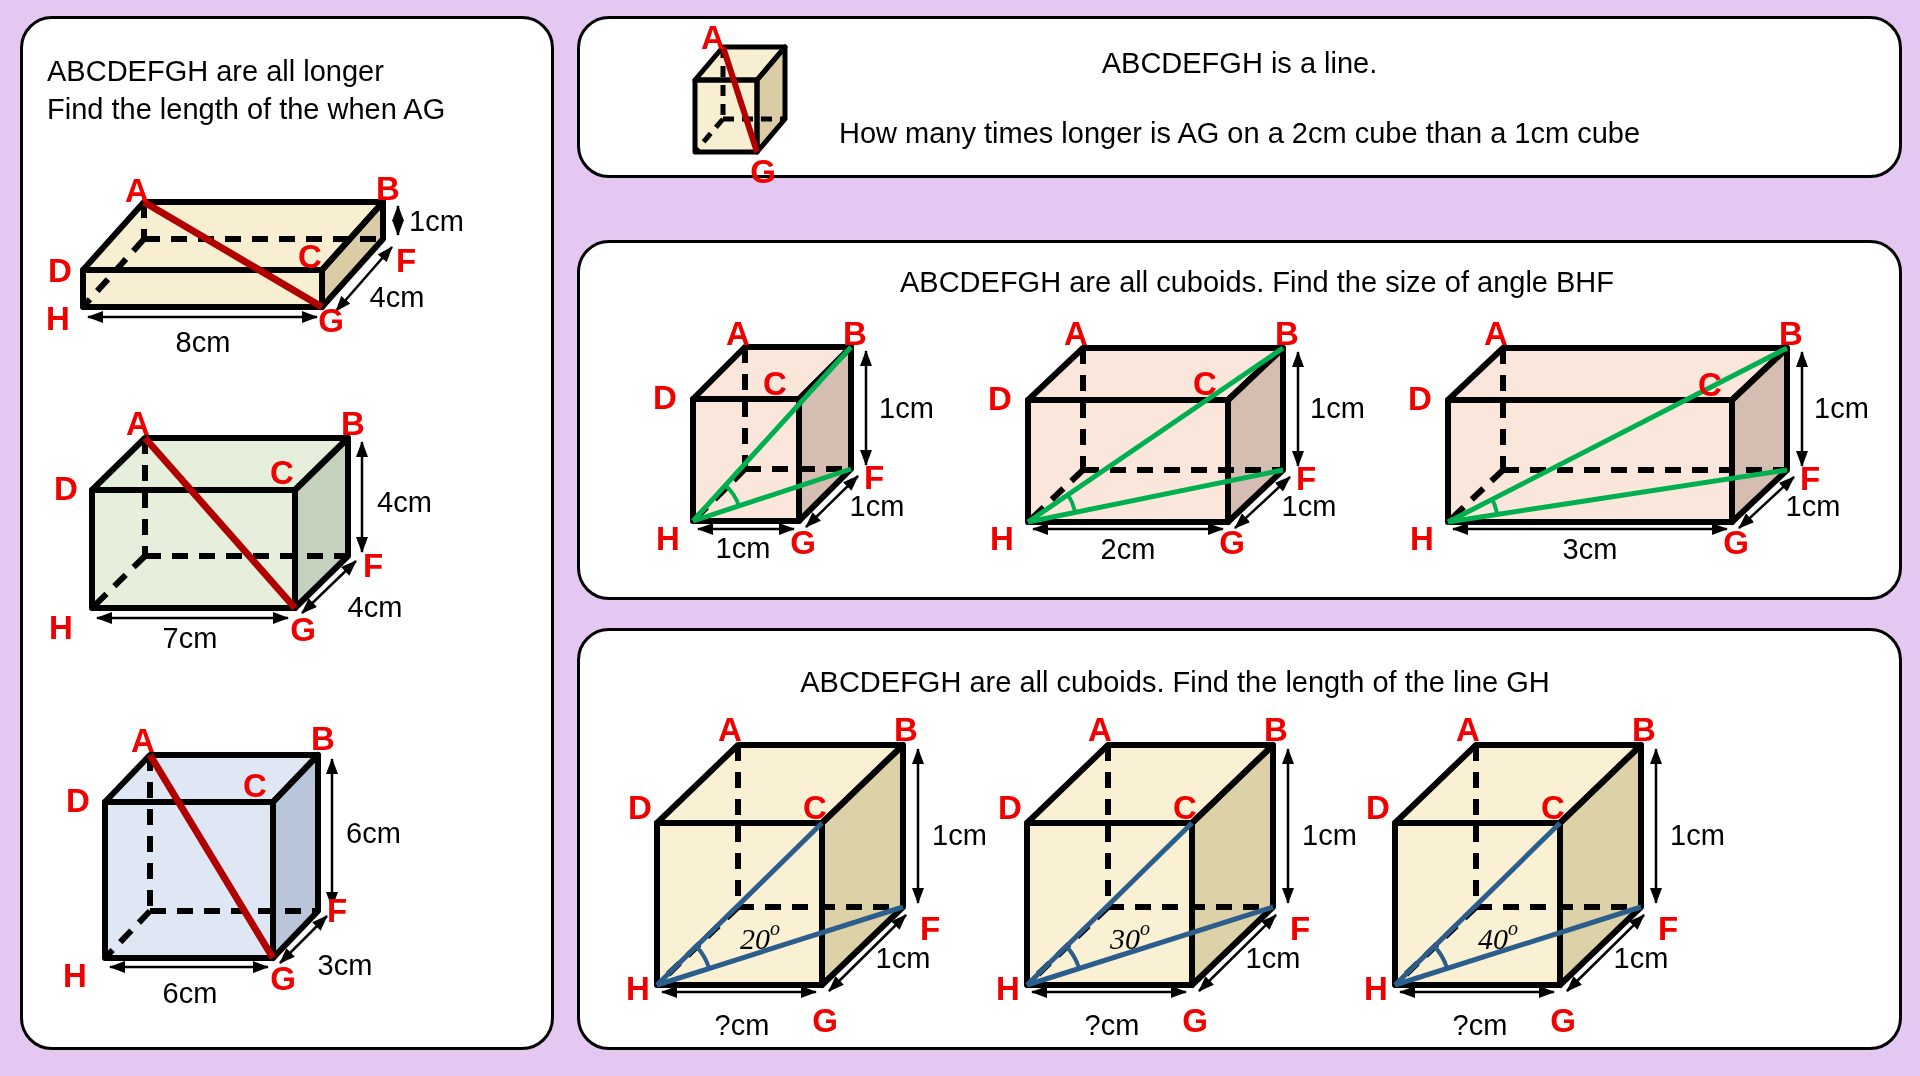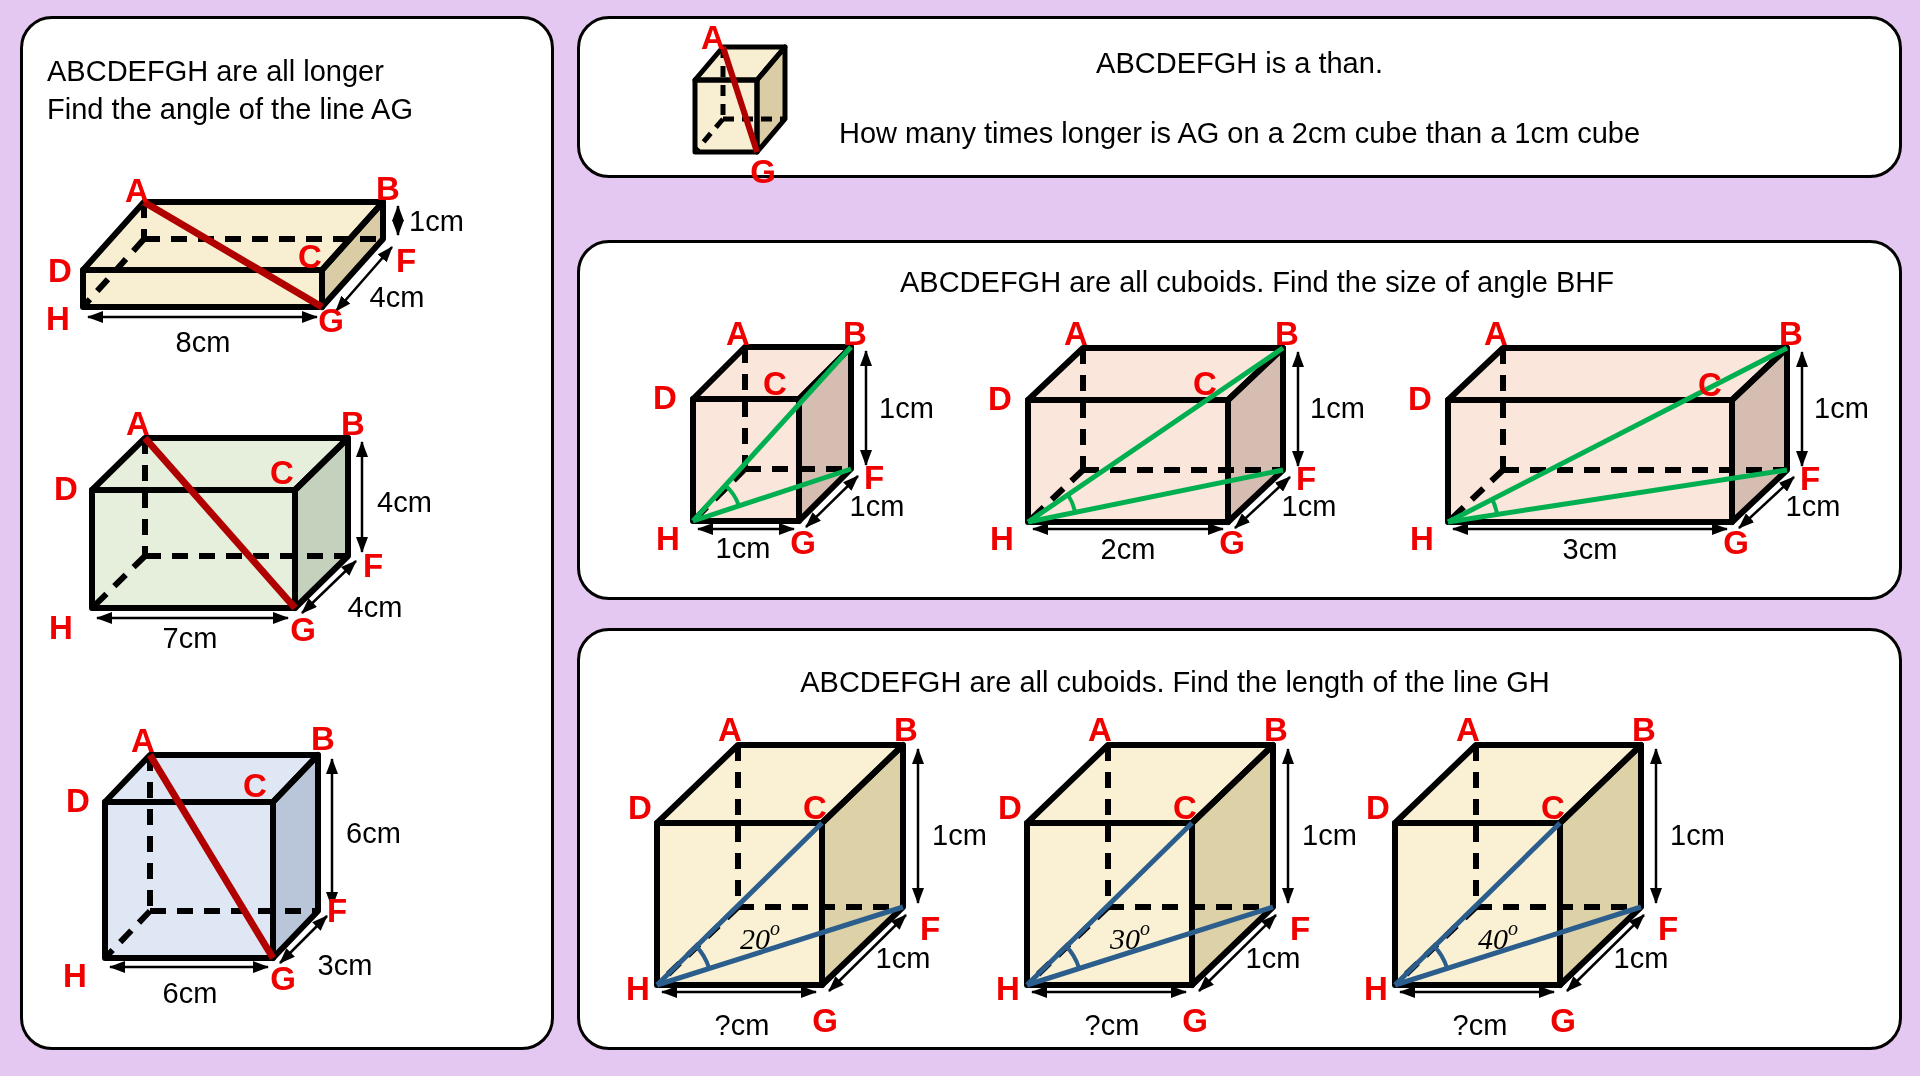--- a/index.html
+++ b/index.html
@@ -22,21 +22,21 @@
   text.dim{font-family:"Liberation Sans",sans-serif;font-size:29px;fill:#000;text-anchor:middle}
   text.dim.st{text-anchor:start}
   text.ang{font-family:"Liberation Serif",serif;font-style:italic;font-size:30px;fill:#000;text-anchor:middle}
   tspan.sup{font-size:20px}
 </style>
 </head>
 <body>
 
 <div class="panel" style="left:20px;top:16px;width:534px;height:1034px"></div>
 <div class="ttl" style="left:47px;top:52px"><span>ABCDEFGH are all longer</span>
-<span>Find the angle of the line AG</span></div>
+<span>Find the length of the when AG</span></div>
 
 <svg style="left:40px;top:170px" width="460" height="190" viewBox="0 0 460 190">
   <defs>
       <marker id="ar1" markerUnits="userSpaceOnUse" markerWidth="16" markerHeight="12" refX="15" refY="6" orient="auto-start-reverse">
         <path d="M0,0L16,6L0,12z" fill="#000"></path>
       </marker>
     </defs>
   <g>
     <polygon class="face" fill="#F8EFD2" points="43,100 104,32 343,32 282,100"></polygon>
     <polygon class="face" fill="#DACCA4" points="282,100 343,32 343,69 282,137"></polygon>
@@ -136,21 +136,21 @@
     <text class="vx" x="283" y="30">B</text>
     <text class="vx" x="215" y="77">C</text>
     <text class="vx" x="38" y="92">D</text>
     <text class="vx" x="297" y="202">F</text>
     <text class="vx" x="243" y="270">G</text>
     <text class="vx" x="35" y="267">H</text>
   </g>
 </svg>
 
 <div class="panel" style="left:577px;top:16px;width:1325px;height:162px"></div>
-<div class="ttl-c" style="left:577px;top:46px;width:1325px;line-height:35px"><span>ABCDEFGH is a than.</span><br>
+<div class="ttl-c" style="left:577px;top:46px;width:1325px;line-height:35px"><span>ABCDEFGH is a line.</span><br>
 <br>
 <span>How many times longer is AG on a 2cm cube than a 1cm cube</span></div>
 
 <svg style="left:675px;top:25px" width="150" height="160" viewBox="0 0 150 160">
   <g>
     <polygon class="face" fill="#F8EFD2" points="20,55 48,22 110,22 82,55"></polygon>
     <polygon class="face" fill="#DACCA4" points="82,55 110,22 110,94 82,127"></polygon>
     <polygon class="face" fill="#F8EFD2" points="20,55 82,55 82,127 20,127"></polygon>
   </g>
   <path class="hid" style="stroke-width:5;stroke-dasharray:11 8" d="M48,22 V94 M48,94 H110 M48,94 L20,127"></path>

